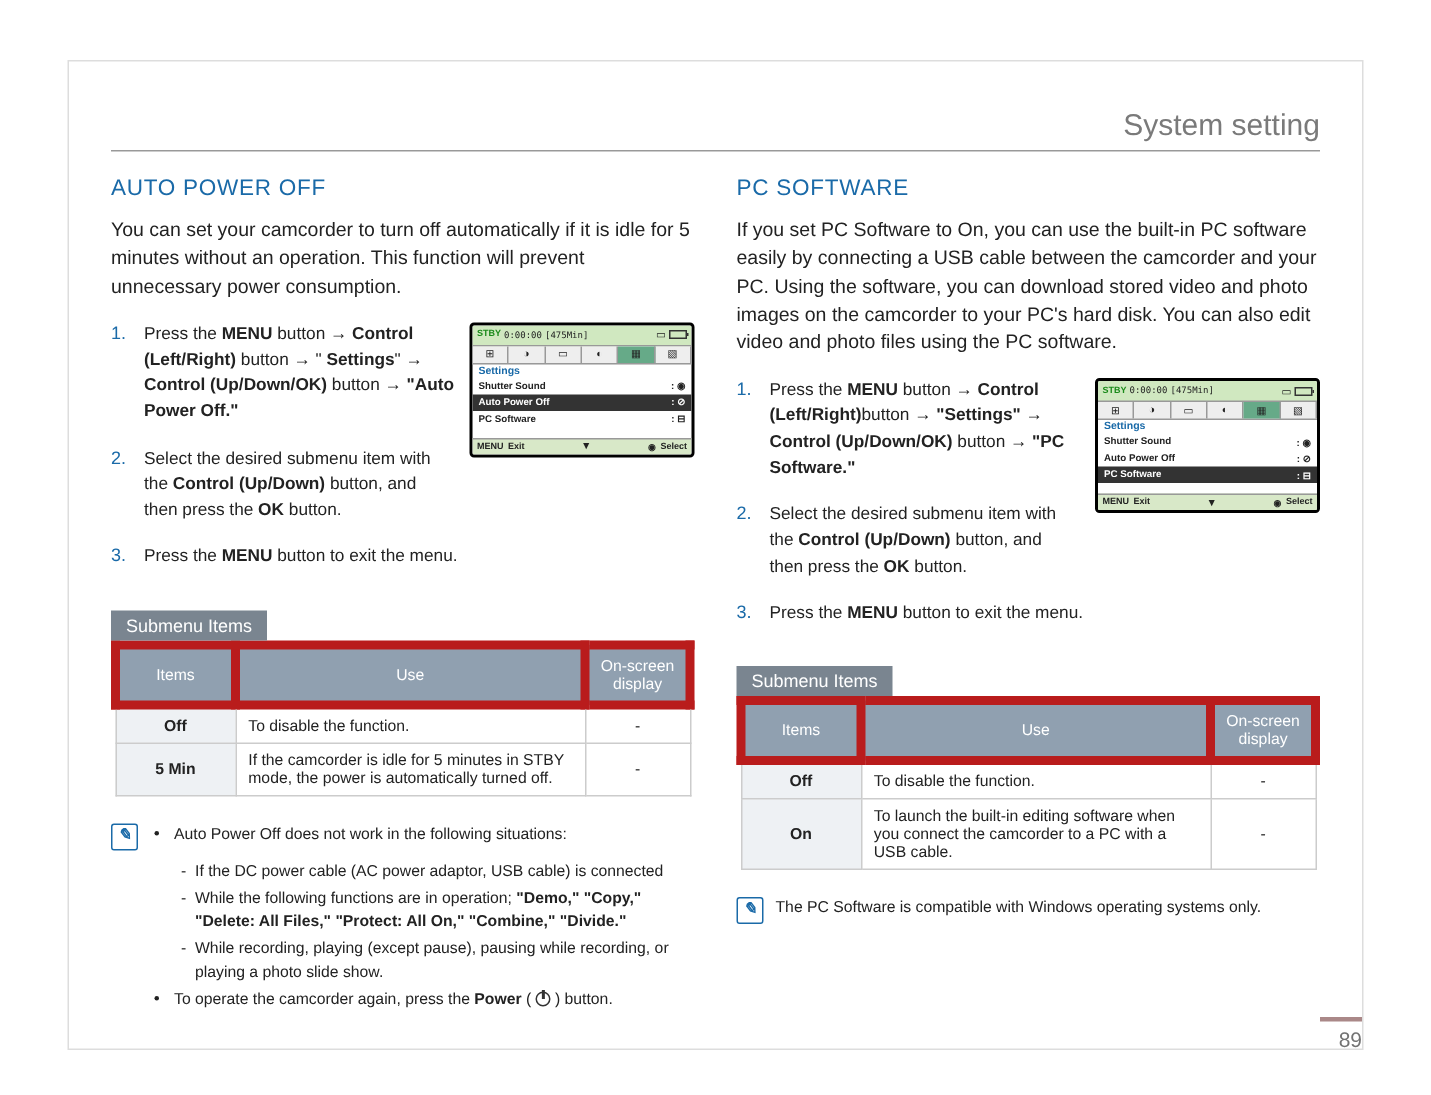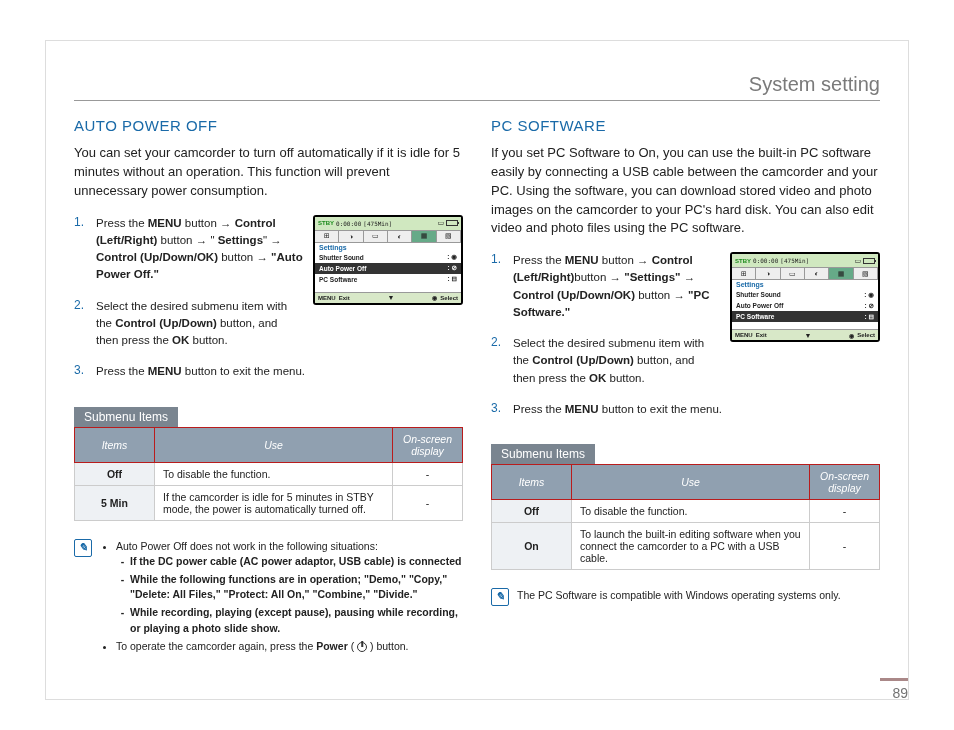--- a/index.html
+++ b/index.html
@@ -125,23 +125,22 @@
   table.submenu {
     border-collapse: collapse;
     width: 100%;
     font-size: 10.5px;
   }
   table.submenu th {
     background: #90a0b0;
     color: #fff;
     font-weight: normal;
     padding: 5px 6px;
-    border: 1px solid #b91c1c;
+    border: 6px solid #b91c1c;
     text-align: center;
-    font-style: italic;
   }
   table.submenu td {
     border: 1px solid #ccc;
     padding: 5px 8px;
     vertical-align: middle;
   }
   table.submenu td.c1 {
     background: #eef1f4;
     text-align: center;
     font-weight: bold;
@@ -162,21 +161,21 @@
     font-weight: bold;
     font-style: italic;
     display: flex;
     align-items: center;
     justify-content: center;
     flex-shrink: 0;
     font-size: 11px;
     border-radius: 2px;
   }
   .note-body ul { list-style: disc; padding-left: 16px; }
-  .note-body ul ul { list-style: "-  "; padding-left: 14px; margin-top: 0; font-weight: bold;}
+  .note-body ul ul { list-style: "-  "; padding-left: 14px; margin-top: 10px;}
   .note-body li { margin-bottom: 3px; }
   .page-num {
     position: absolute;
     right: 0;
     bottom: -2px;
     font-size: 14px;
     color: #737373;
     padding-left:6px;
   }
   .page-num-bar {

